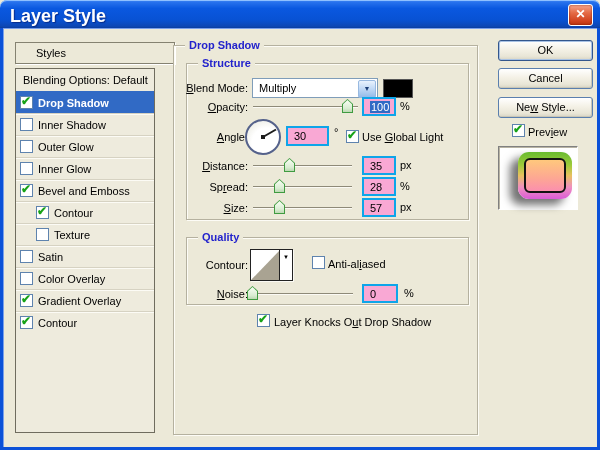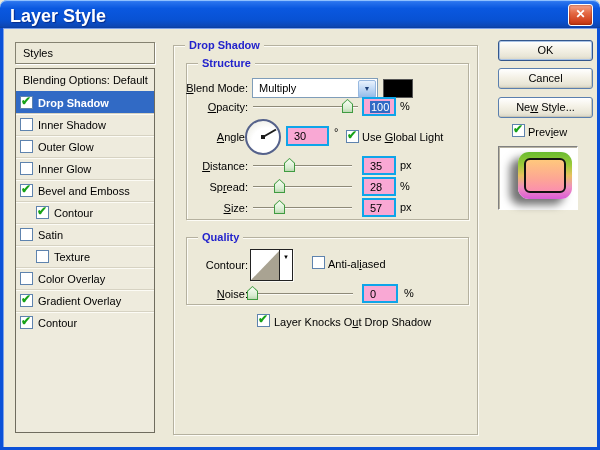--- a/index.html
+++ b/index.html
@@ -13,22 +13,22 @@
   .title-text{position:absolute;left:10px;top:6px;color:#fff;font-size:18px;font-weight:bold;
     text-shadow:1px 1px 1px rgba(8,40,130,.9)}
   .close-btn{position:absolute;right:7px;top:4px;width:23px;height:20px;border:1px solid #fff;border-radius:3px;
     background:linear-gradient(180deg,#f4a58c 0%,#e46a45 40%,#d1431f 80%,#b93510 100%);
     color:#fff;font-weight:bold;font-size:12px;text-align:center;line-height:19px;
     box-shadow:inset 0 0 2px #7e1a00}
   .win-border{position:absolute;left:0;top:28px;width:600px;height:422px;box-sizing:border-box;
     border:3px solid #0b51d8;border-top:none;background:#ece9d8;box-shadow:inset 1px 1px 0 #7aa0ea}
 
   
-  .styles-header{position:absolute;left:15px;top:42px;width:140px;height:22px;box-sizing:border-box;
-    border:1px solid #858271;box-shadow:1px 1px 0 #fff;line-height:20px;padding-left:7px}
+  .styles-header{position:absolute;left:15px;top:42px;width:160px;height:22px;box-sizing:border-box;
+    border:1px solid #858271;box-shadow:1px 1px 0 #fff;line-height:20px;padding-left:20px}
   .styles-list{position:absolute;left:15px;top:68px;width:140px;height:365px;box-sizing:border-box;
     border:1px solid #6f6c5e;background:#eeebdd;overflow:hidden}
   .srow{position:relative;height:22px;box-sizing:border-box;display:flex;align-items:center}
   .srow + .srow{border-top:1px solid #d6d2c2;box-shadow:inset 0 1px 0 #fcfbf5}
   .srow .cb{margin-left:4px}
   .srow.indent .cb{margin-left:20px}
   .srow-label{margin-left:5px;white-space:nowrap}
   .srow.nocb .srow-label{margin-left:7px}
   .srow.selected{background:#316ac5;color:#fff;font-weight:bold;border-top-color:#316ac5;box-shadow:none}
 
@@ -135,27 +135,27 @@
     <span class="srow-label">Inner Glow</span>
   </div>
     <div class="srow">
     <span class="cb checked"></span>
     <span class="srow-label">Bevel and Emboss</span>
   </div>
     <div class="srow indent">
     <span class="cb checked"></span>
     <span class="srow-label">Contour</span>
   </div>
+    <div class="srow indent">
+    <span class="cb"></span>
+    <span class="srow-label">Texture</span>
+  </div>
     <div class="srow">
     <span class="cb"></span>
     <span class="srow-label">Satin</span>
-  </div>
-    <div class="srow indent">
-    <span class="cb"></span>
-    <span class="srow-label">Texture</span>
   </div>
     <div class="srow">
     <span class="cb"></span>
     <span class="srow-label">Color Overlay</span>
   </div>
     <div class="srow">
     <span class="cb checked"></span>
     <span class="srow-label">Gradient Overlay</span>
   </div>
     <div class="srow">

